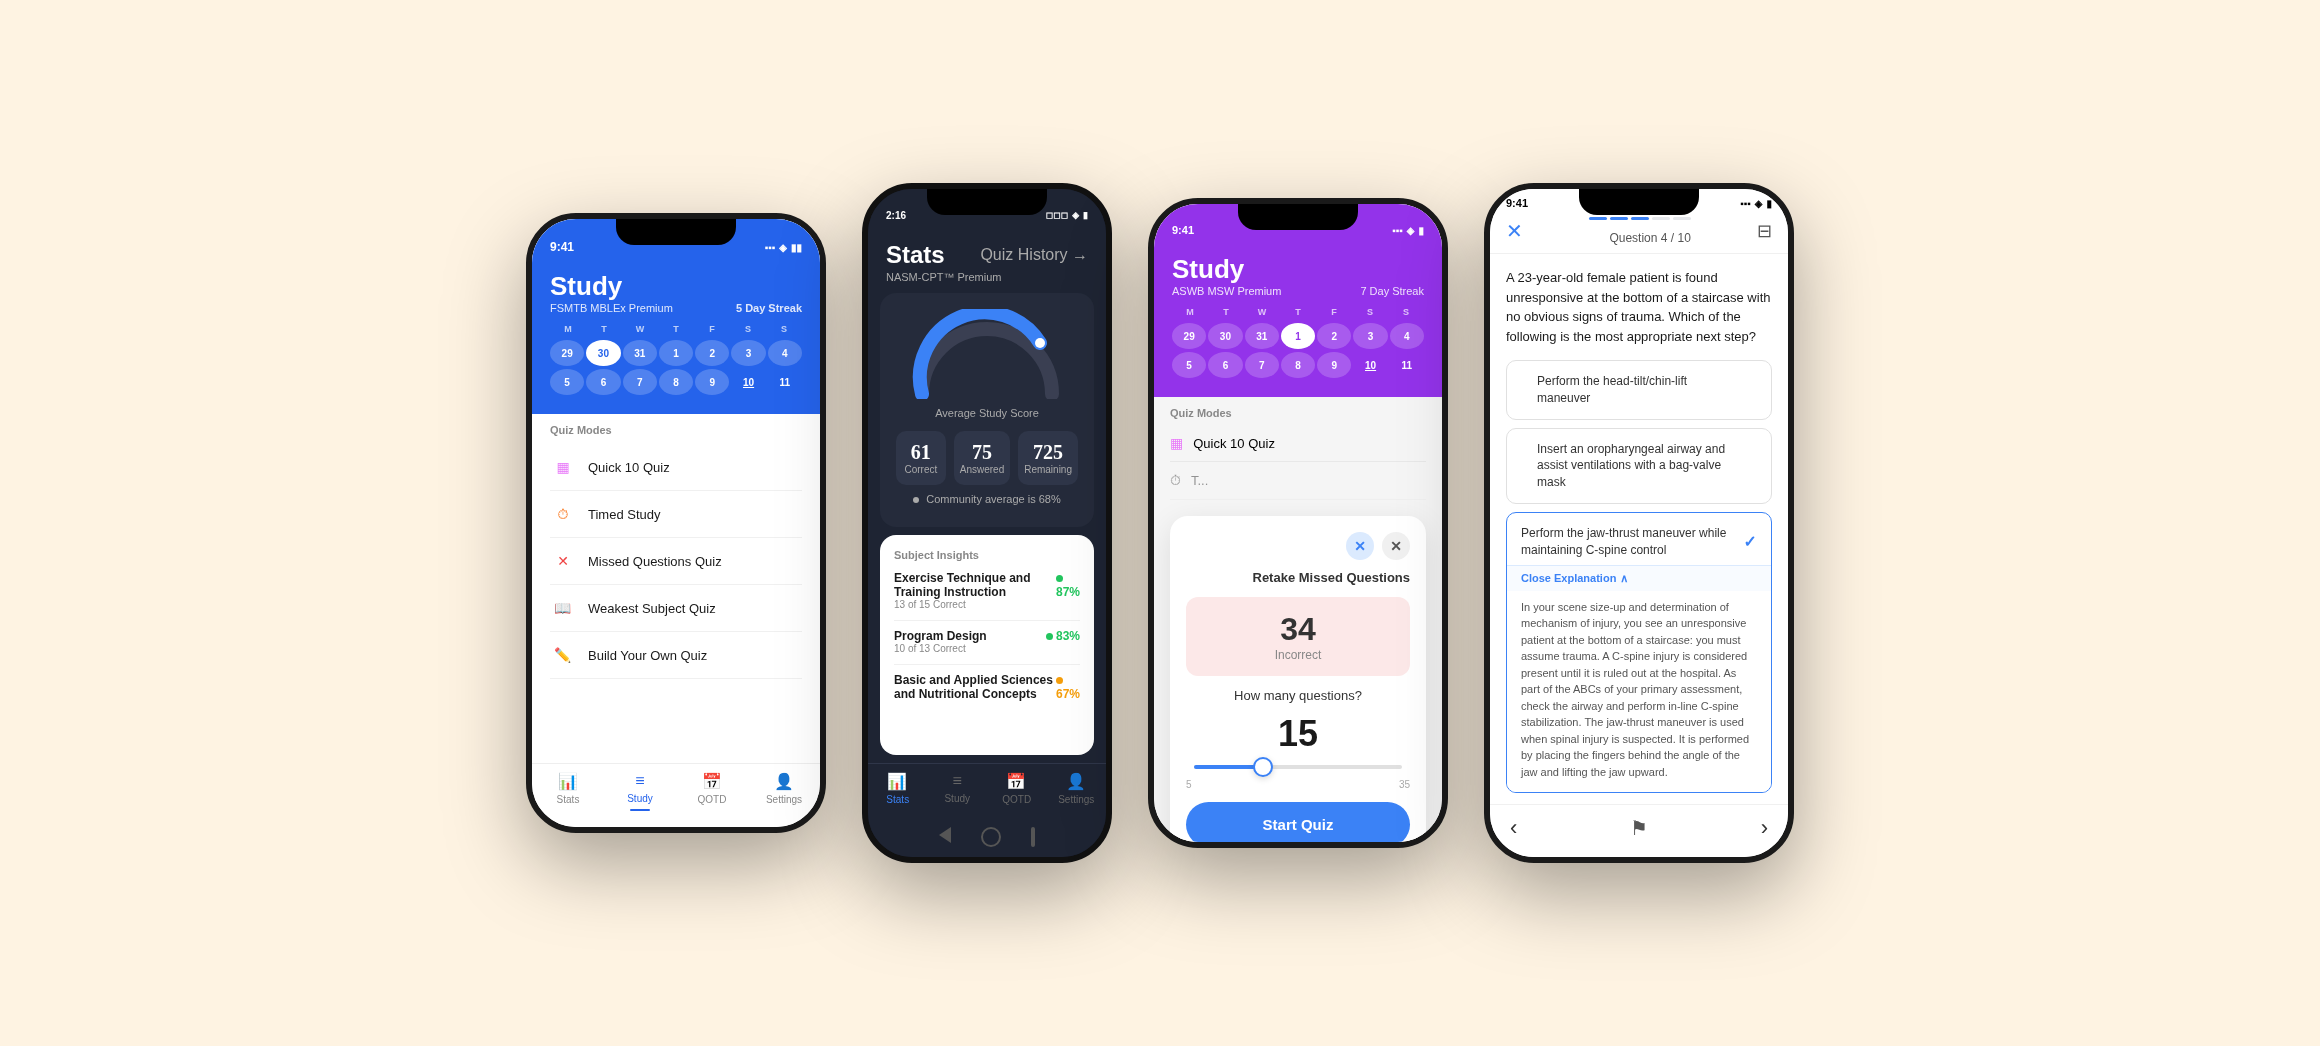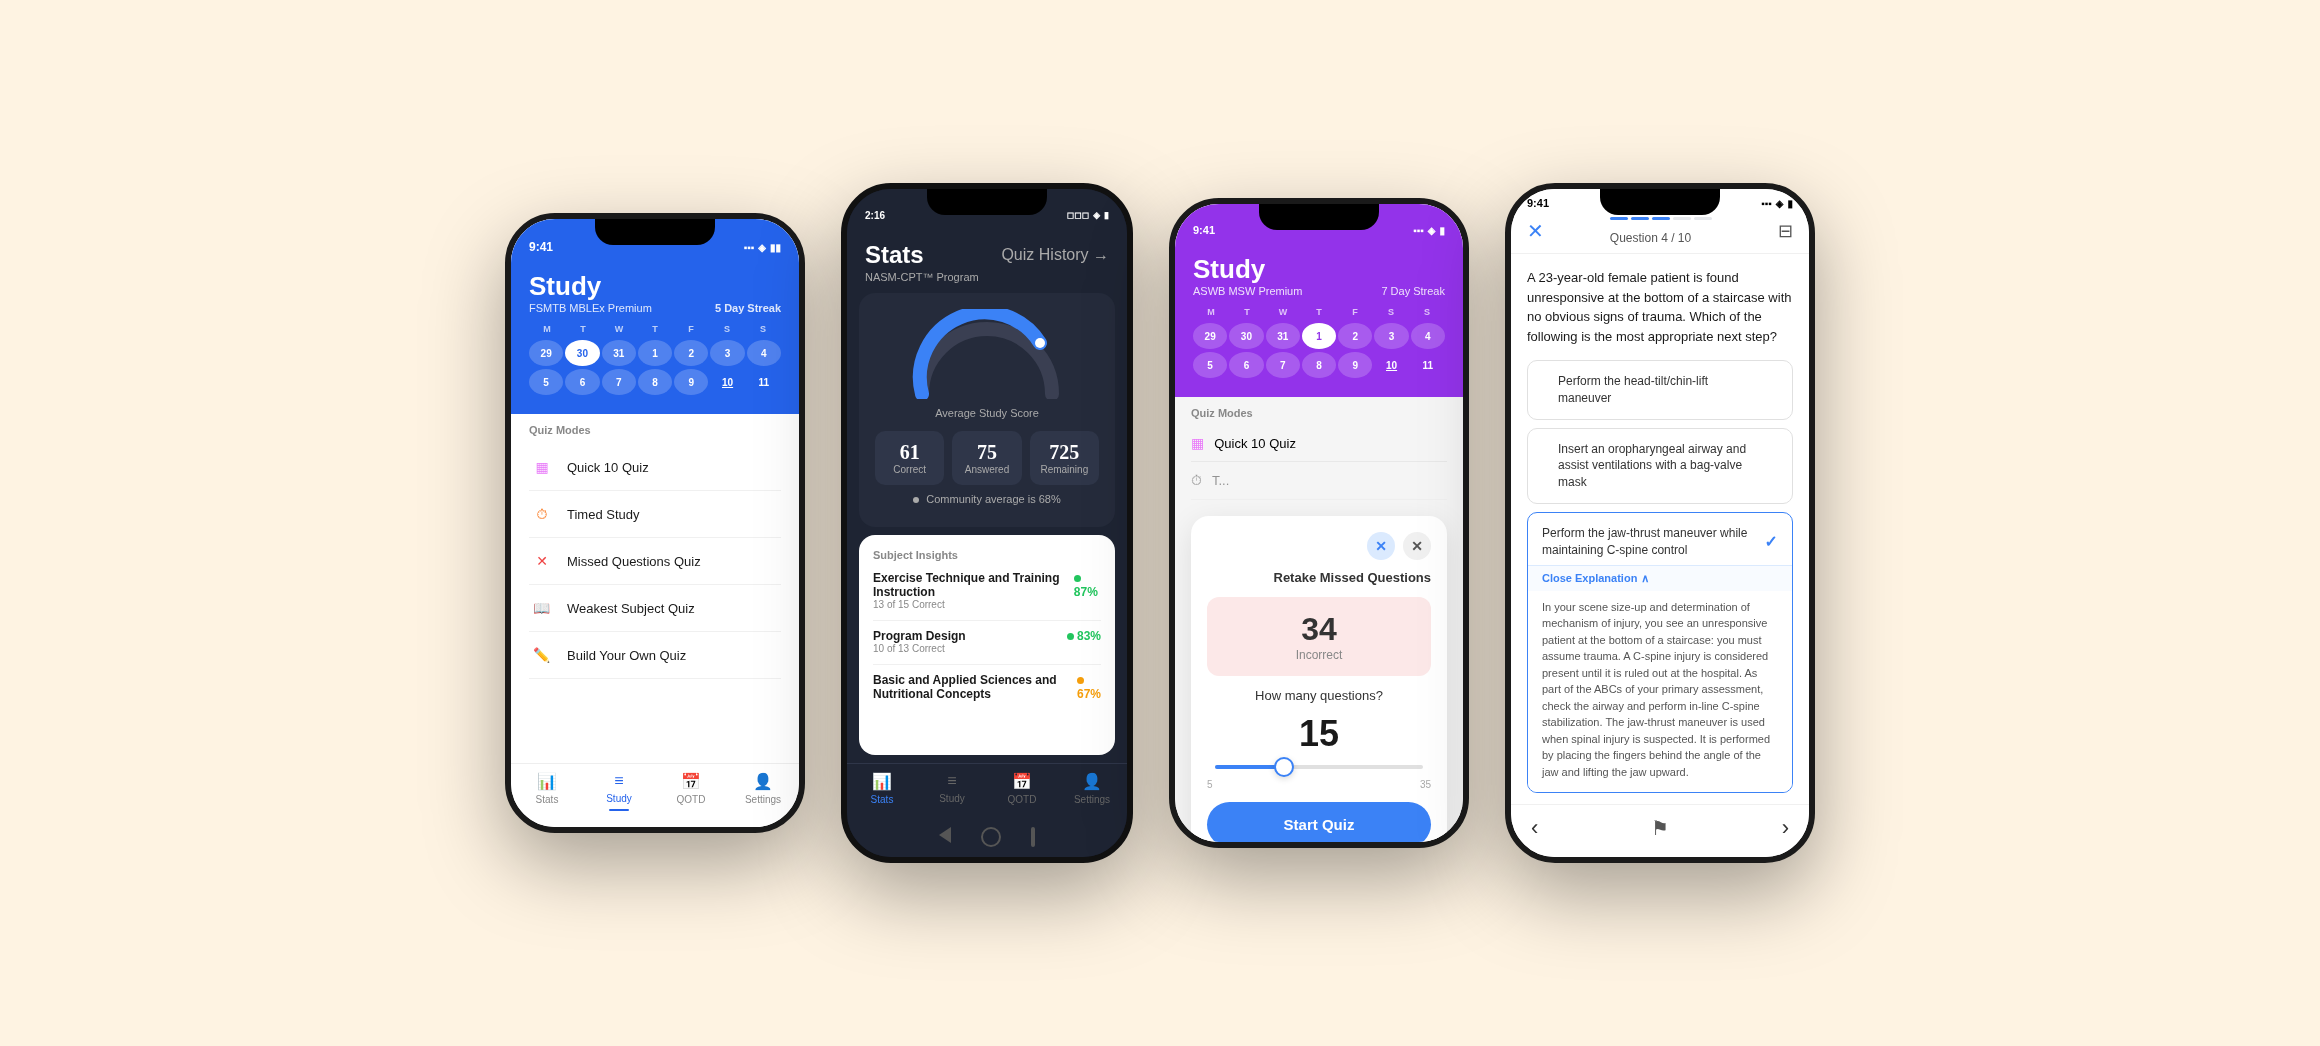--- a/index.html
+++ b/index.html
@@ -133,21 +133,21 @@
       gap: 3px;
       font-size: 10px;
       color: #888;
     }
     .nav-item.active { color: #2563eb; }
     .nav-item .nav-icon { font-size: 16px; }
     .nav-underline { width: 20px; height: 2px; background: #2563eb; border-radius: 1px; margin-top: 2px; }
 
     
     .phone2 {
-      width: 292px;
+      width: 250px;
       height: 680px;
     }
     .phone2-content {
       width: 100%;
       height: 100%;
       background: #1e2433;
       display: flex;
       flex-direction: column;
       color: white;
     }
@@ -554,21 +554,21 @@
             <div style="display:flex;gap:4px;font-size:9px;">
               <span>◻◻◻</span>
               <span>◈</span>
               <span>▮</span>
             </div>
           </div>
           <div class="stats-title-row" style="margin-top:8px;">
             <span class="stats-title">Stats</span>
             <span class="quiz-history-link">Quiz History →</span>
           </div>
-          <div class="cert-name">NASM-CPT™ Program</div>
+          <div class="cert-name">NASM-CPT™ Premium</div>
         </div>
 
         <div class="gauge-section">
           <div class="gauge-container">
             <svg class="gauge-svg" viewBox="0 0 160 90">
 
               <path d="M 15 85 A 65 65 0 0 1 145 85" fill="none" stroke="#3a3f52" stroke-width="14" stroke-linecap="round"></path>
 
               <path d="M 15 85 A 65 65 0 0 1 133 34" fill="none" stroke="#3b82f6" stroke-width="14" stroke-linecap="round"></path>
 
@@ -757,21 +757,21 @@
           <span>9:41</span>
           <div style="display:flex;gap:4px;font-size:10px;">
             <span>▪▪▪</span>
             <span>◈</span>
             <span>▮</span>
           </div>
         </div>
 
         <div class="q-header">
           <span class="q-close-btn">✕</span>
-          <div style="display:flex;flex-direction:column;align-items:flex-start;gap:11px;">
+          <div style="display:flex;flex-direction:column;align-items:flex-end;gap:11px;">
             <div style="display:flex;gap:3px;">
               <div style="width:18px;height:3px;background:#3b82f6;border-radius:2px;"></div>
               <div style="width:18px;height:3px;background:#3b82f6;border-radius:2px;"></div>
               <div style="width:18px;height:3px;background:#3b82f6;border-radius:2px;"></div>
               <div style="width:18px;height:3px;background:#e5e7eb;border-radius:2px;"></div>
               <div style="width:18px;height:3px;background:#e5e7eb;border-radius:2px;"></div>
             </div>
             <span class="q-number">Question 4 / 10</span>
           </div>
           <span class="q-bookmark">⊟</span>

